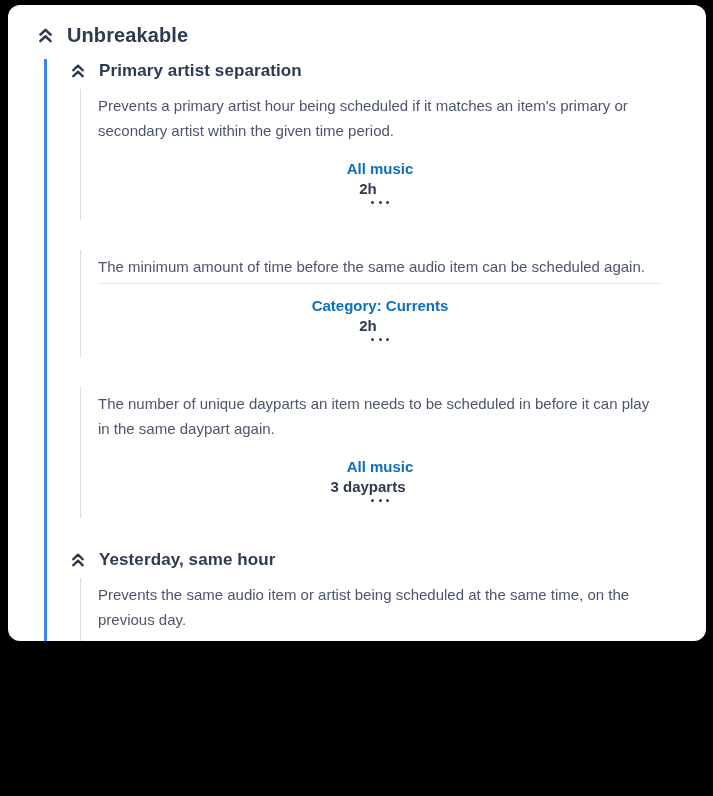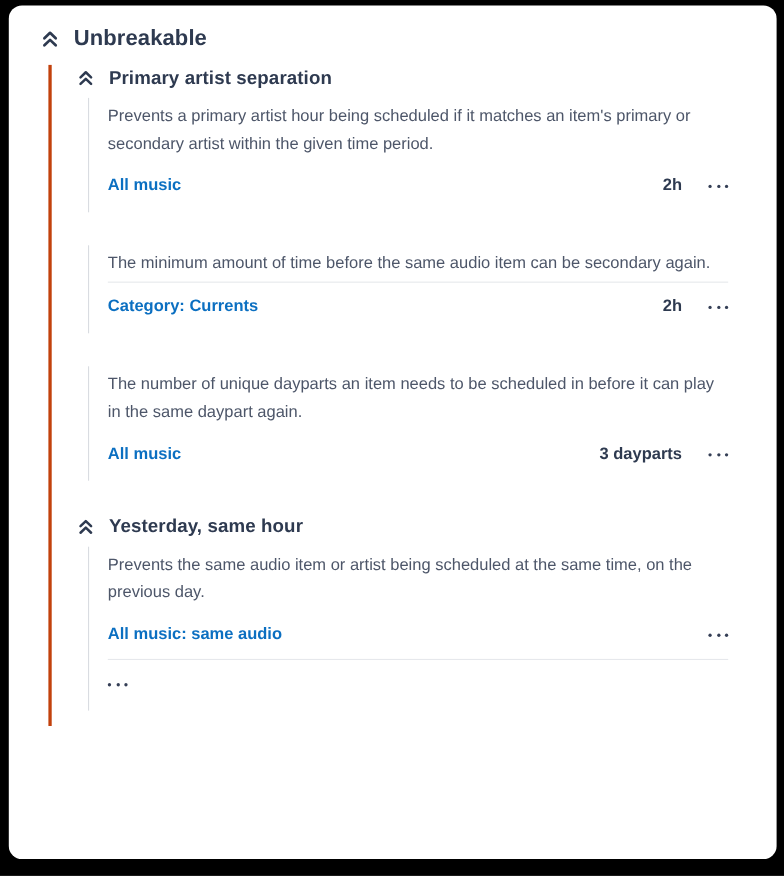--- a/index.html
+++ b/index.html
@@ -12,21 +12,21 @@
     height: 796px;
     background: #000;
     overflow: hidden;
   }
 
   .card {
     position: absolute;
     left: 8px;
     top: 5px;
     width: 698px;
-    height: 776px;
+    height: 636px;
     background: #ffffff;
     border-radius: 12px;
     overflow: hidden;
   }
 
   .card-header {
     display: flex;
     align-items: center;
     gap: 14px;
     padding: 18px 44px 0 30px;
@@ -49,21 +49,21 @@
   h1.panel-title {
     font-size: 20px;
     font-weight: 700;
     color: #2e3a50;
     line-height: 24px;
     letter-spacing: 0.1px;
   }
 
   .group-body {
     margin: 12px 44px 0 36px;
-    border-left: 3px solid #c2410c;
+    border-left: 3px solid #3b82f6;
     padding-bottom: 14px;
   }
 
   .section { padding-top: 0; }
   .section:not(:last-child) { margin-bottom: 30px; }
 
   .section-header {
     display: flex;
     align-items: center;
     gap: 14px;
@@ -92,20 +92,21 @@
     max-width: 566px;
   }
 
   .rules { margin-top: 4px; }
 
   .rule-row {
     display: flex;
     align-items: center;
     padding: 12px 0;
     min-height: 44px;
+    flex-direction: column;
   }
 
   .rule-link {
     font-size: 15px;
     font-weight: 700;
     color: #0b6fc1;
     text-decoration: none;
     flex: 1 1 auto;
     line-height: 20px;
   }
@@ -186,21 +187,21 @@
                   <span class="dot"></span>
                   <span class="dot"></span>
     </button>
   </div>
 </div>
     </div>
   </section>
 
   <section class="section">
     <div class="section-content">
-      <p class="desc">The minimum amount of time before the same audio item can be secondary again.</p>
+      <p class="desc">The minimum amount of time before the same audio item can be scheduled again.</p>
       <div class="rules">
 <hr class="rule-divider">
   <div class="rule-row">
     <a class="rule-link" href="#">Category: Currents</a>
     <span class="rule-value">2h</span>
     <button class="menu-btn" aria-label="Rule options">
       <span class="dot"></span>
                   <span class="dot"></span>
                   <span class="dot"></span>
     </button>

